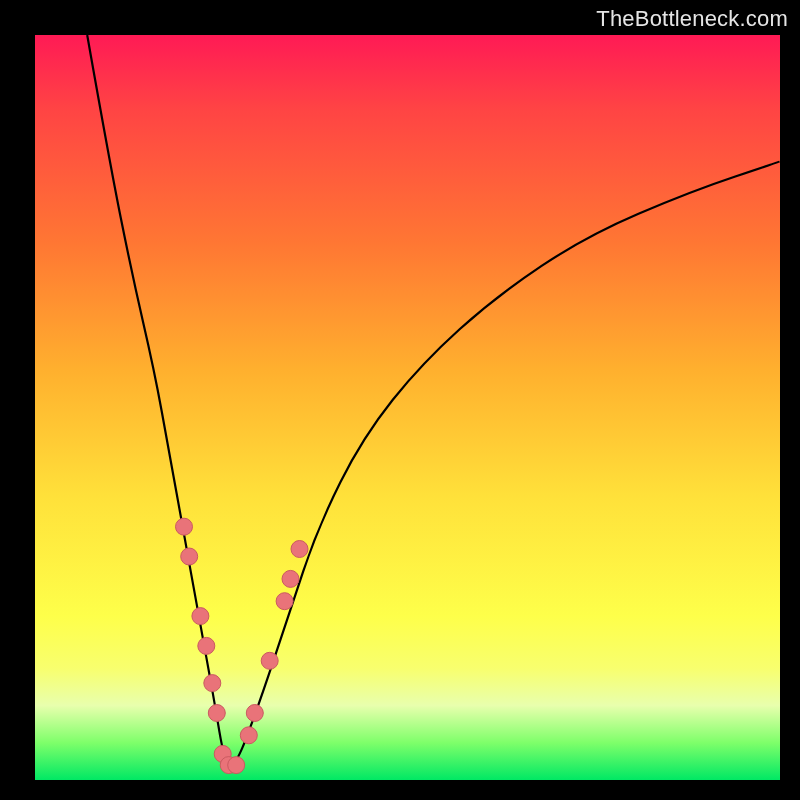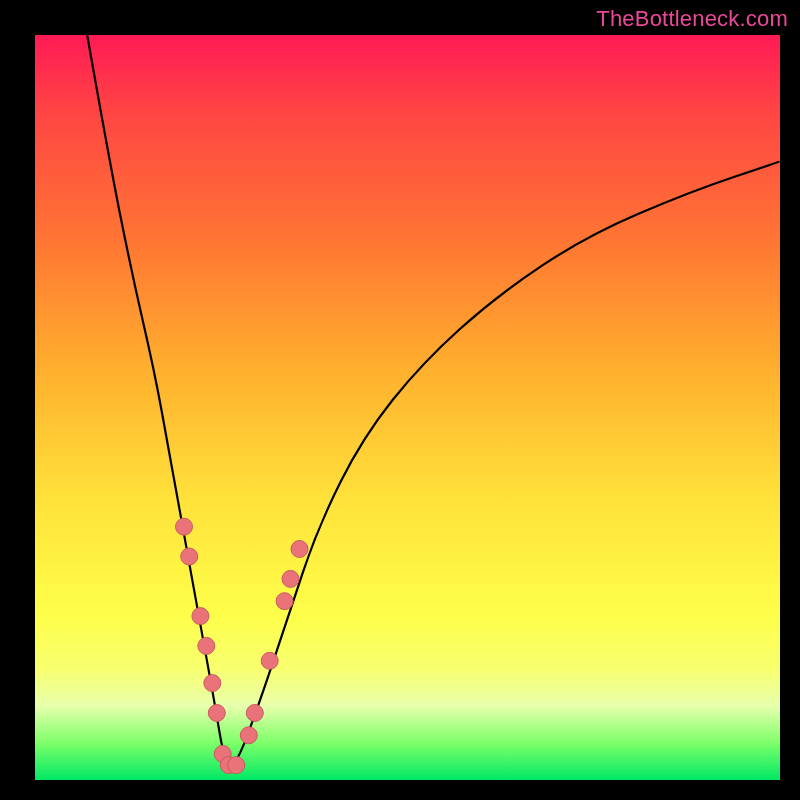--- a/index.html
+++ b/index.html
@@ -36,21 +36,21 @@
       #f8ff6e 85%,
       #e8ffad 90%,
       #7eff6a 95%,
       #00e864 100%
     );
   }
   .watermark {
     position: absolute;
     top: 6px;
     right: 12px;
-    color: #ec4899;
+    color: #e5e5e5;
     font-size: 22px;
     font-weight: 400;
     letter-spacing: 0.2px;
   }
   svg.overlay {
     position: absolute;
     left: 0;
     top: 0;
     width: 745px;
     height: 745px;

